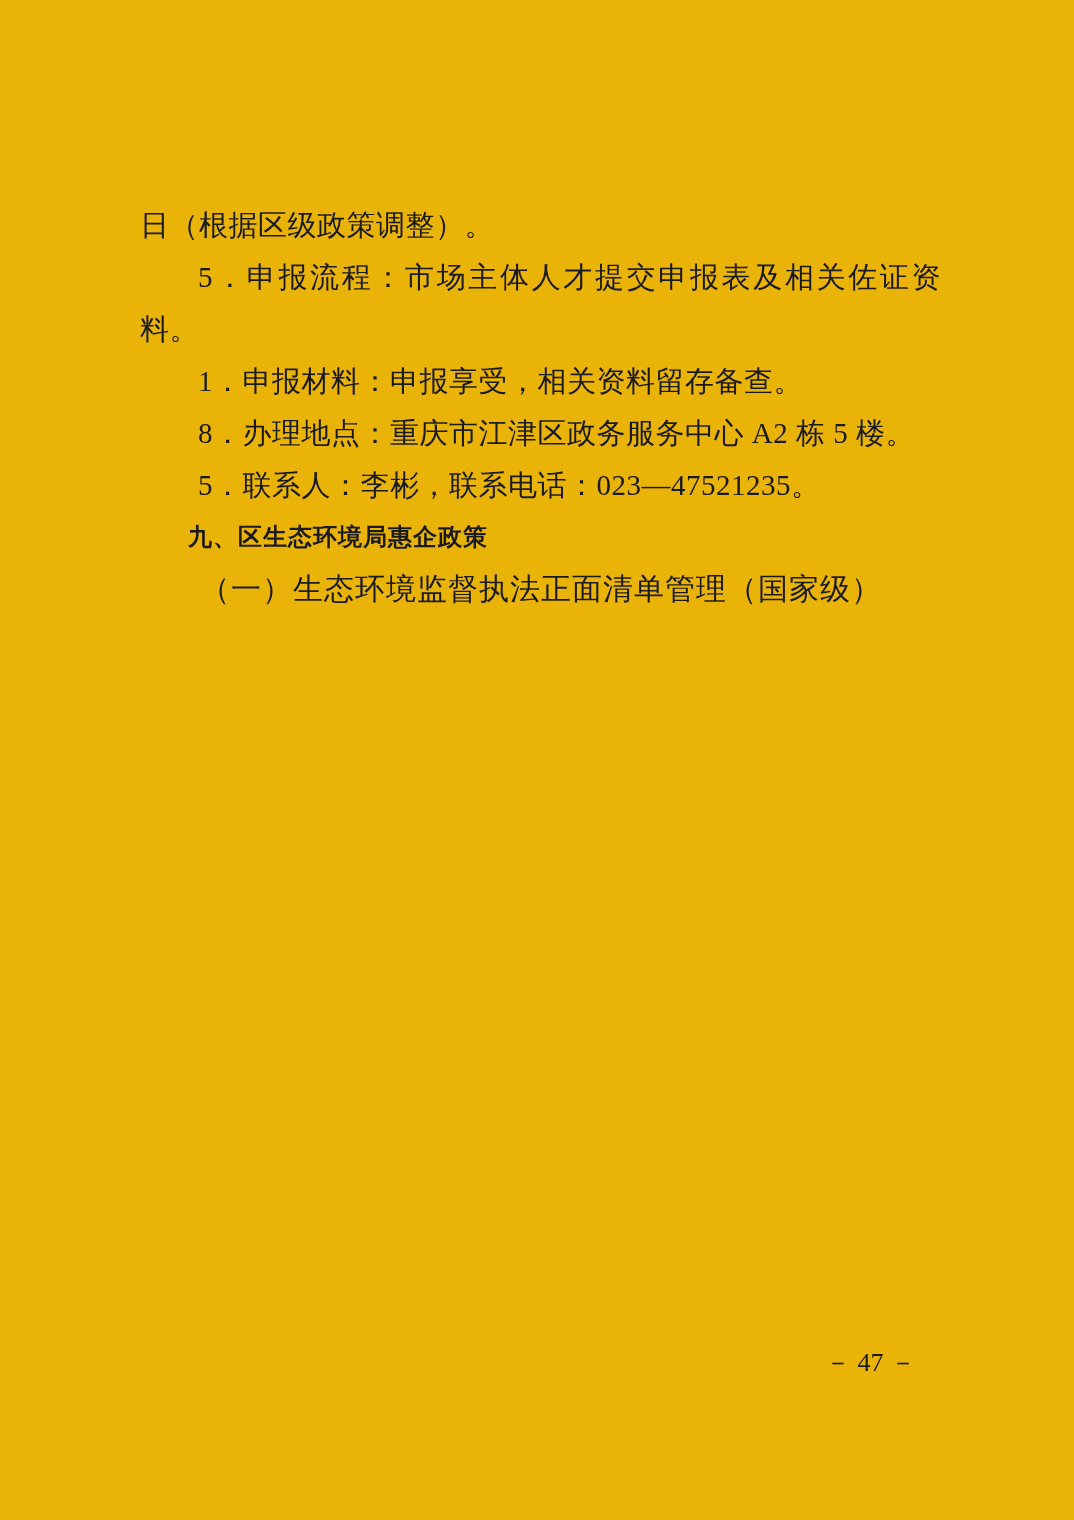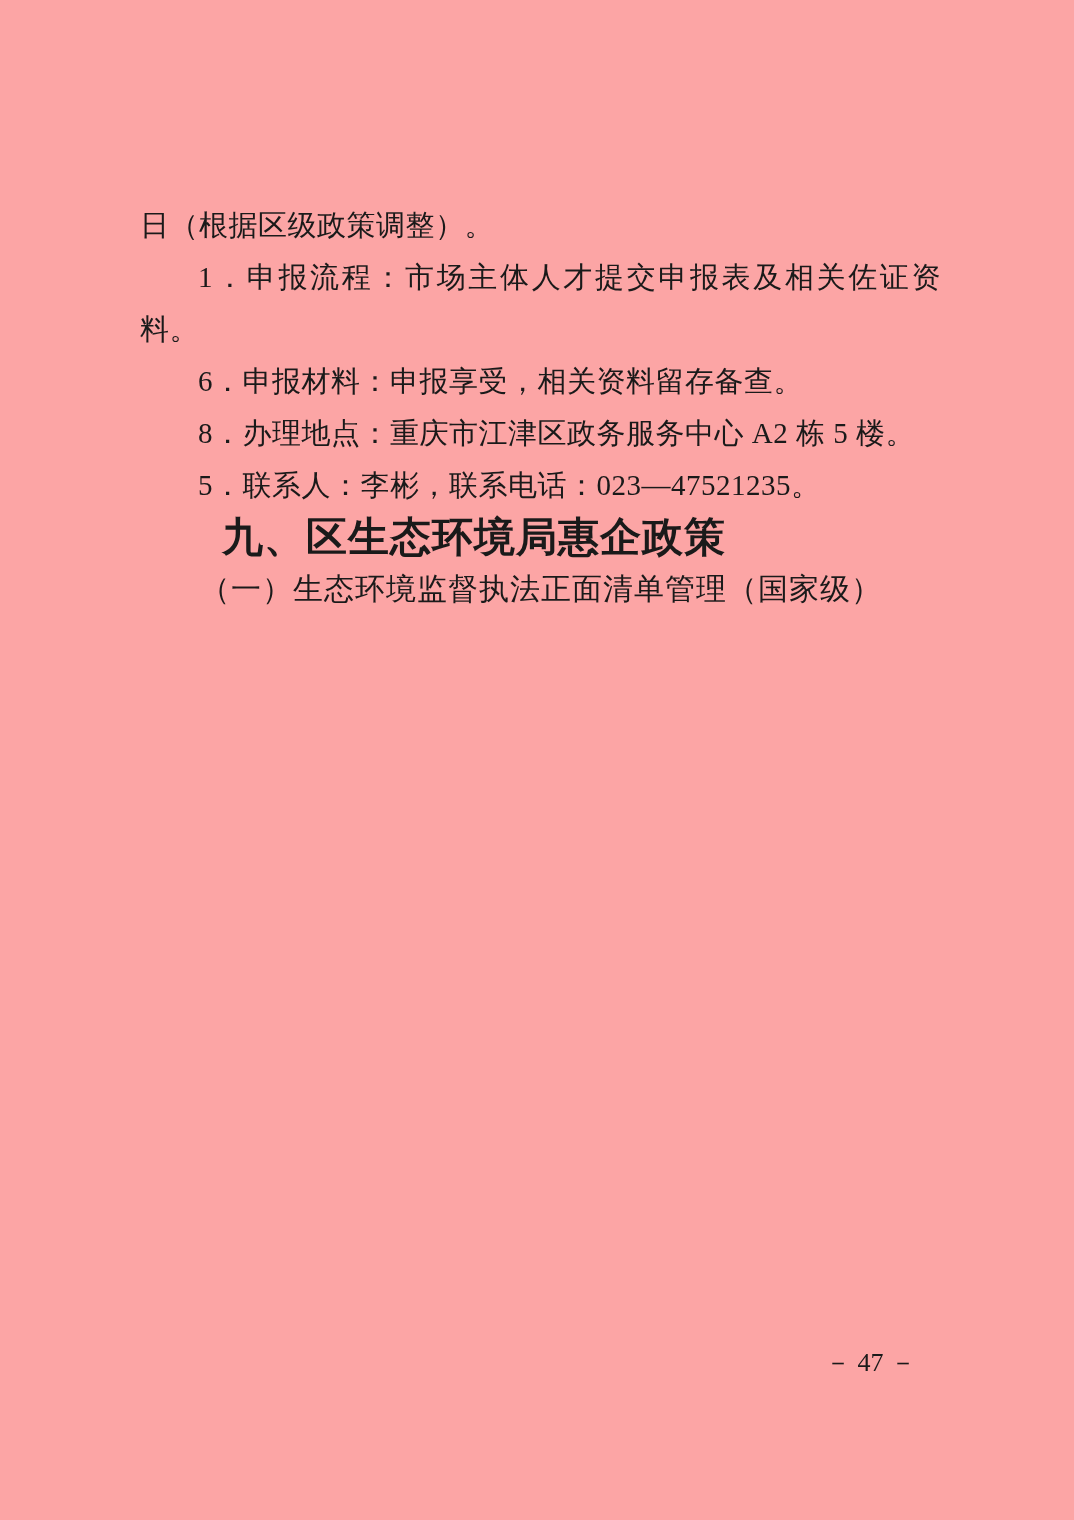--- a/index.html
+++ b/index.html
@@ -5,21 +5,21 @@
   html, body {
     margin: 0;
     padding: 0;
     background: #e8e8e8;
   }
   .page {
     position: relative;
     width: 1074px;
     height: 1520px;
     margin: 0 auto;
-    background: #fca5a5;
+    background: #eab308;
     overflow: hidden;
     color: #1a1a1a;
     font-family: "Liberation Serif", "DejaVu Serif", serif;
   }
   .content {
     position: absolute;
     top: 199px;
     left: 140px;
     width: 801px;
   }
@@ -35,21 +35,21 @@
   }
   p.indent {
     text-indent: 2em;
   }
   p.noindent {
     text-indent: 0;
   }
   p.h1 {
     font-family: "Liberation Sans", "DejaVu Sans", sans-serif;
     font-weight: 700;
-    font-size: 41px;
+    font-size: 24px;
     text-indent: 2em;
     letter-spacing: 1px;
   }
   p.h2 {
     font-family: "Liberation Serif", "DejaVu Serif", serif;
     font-weight: 400;
     font-size: 30px;
     text-indent: 2em;
     letter-spacing: 1px;
   }
@@ -62,21 +62,21 @@
     font-family: "Liberation Serif", "DejaVu Serif", serif;
     color: #1a1a1a;
   }
 </style>
 </head>
 <body>
 
 <div class="page">
   <div class="content">
     <p class="noindent">日（根据区级政策调整）。</p>
-    <p class="indent">1．申报流程：市场主体人才提交申报表及相关佐证资料。</p>
-    <p class="indent">6．申报材料：申报享受，相关资料留存备查。</p>
+    <p class="indent">5．申报流程：市场主体人才提交申报表及相关佐证资料。</p>
+    <p class="indent">1．申报材料：申报享受，相关资料留存备查。</p>
     <p class="indent">8．办理地点：重庆市江津区政务服务中心 A2 栋 5 楼。</p>
     <p class="indent">5．联系人：李彬，联系电话：023—47521235。</p>
     <p class="h1">九、区生态环境局惠企政策</p>
     <p class="h2">（一）生态环境监督执法正面清单管理（国家级）</p>
   </div>
   <div class="footer">－ 47 －</div>
 </div>
 
 </body></html>

